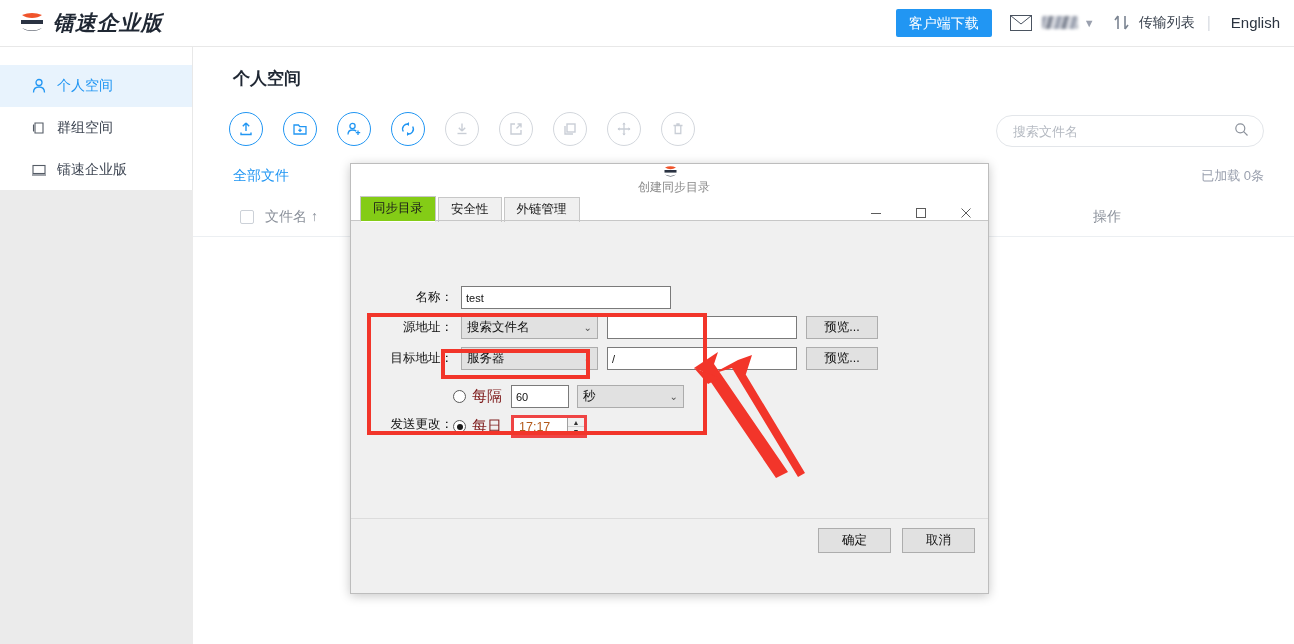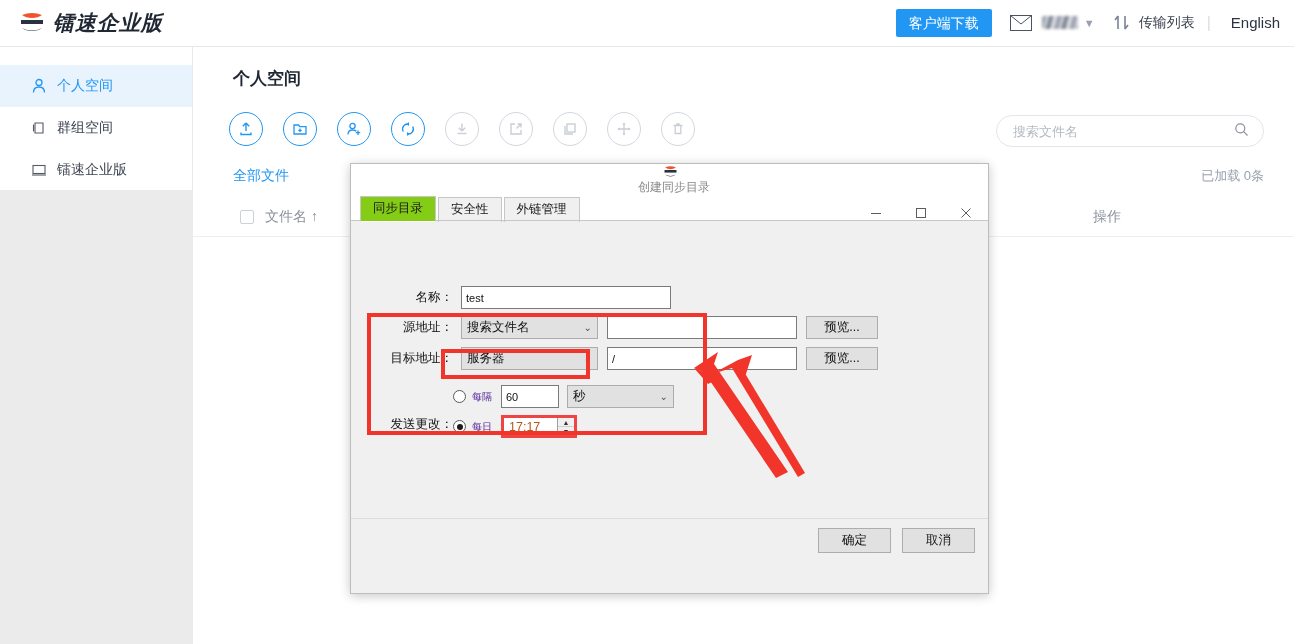--- a/index.html
+++ b/index.html
@@ -138,21 +138,21 @@
     width:72px; height:23px; background:#e1e1e1; border:1px solid #adadad;
     font-size:12.5px; color:#111; cursor:pointer; font-family:"Liberation Sans", sans-serif;
   }
   .radio {
     width:13px; height:13px; border-radius:50%; border:1px solid #5a5a5a;
     background:#fff; display:inline-flex; align-items:center; justify-content:center;
     cursor:pointer; flex:none;
   }
   .radio .dot { width:6px; height:6px; border-radius:50%; background:#1a1a1a; display:none; }
   .radio.checked .dot { display:block; }
-  .r-label { font-size:10px; color:#4c1d95; margin-left:6px; margin-right:9px; }
+  .r-label { font-size:15px; color:#7f1d1d; margin-left:6px; margin-right:9px; }
   .spinner { display:flex; align-items:stretch; border:3px solid #ef4444; background:#fff; height:23px; }
   .spinner .val {
     width:53px; font-size:12.5px; color:#b3591a; display:flex; align-items:center;
     padding-left:5px;
   }
   .spin-btns { width:17px; display:flex; flex-direction:column; border-left:1px solid #a0a0a0; }
   .spin-btn {
     flex:1; background:#f0f0f0; display:flex; align-items:center; justify-content:center;
     font-size:7px; color:#333; cursor:pointer;
   }

